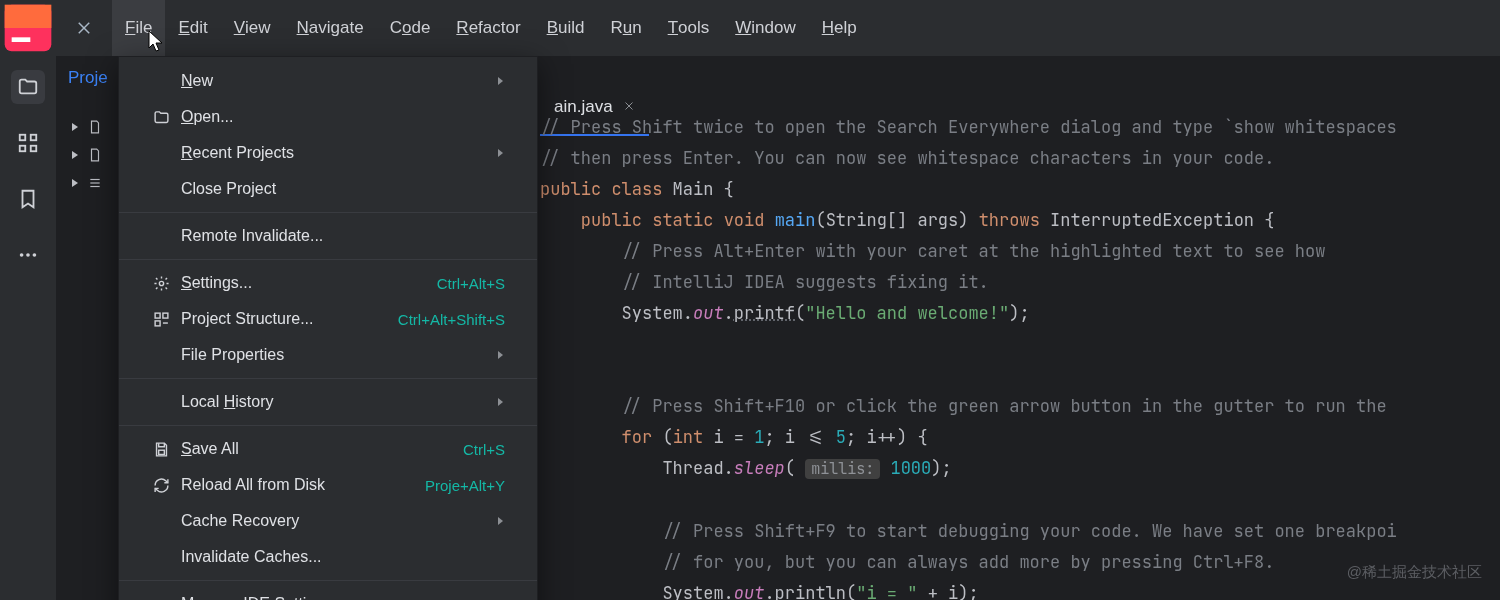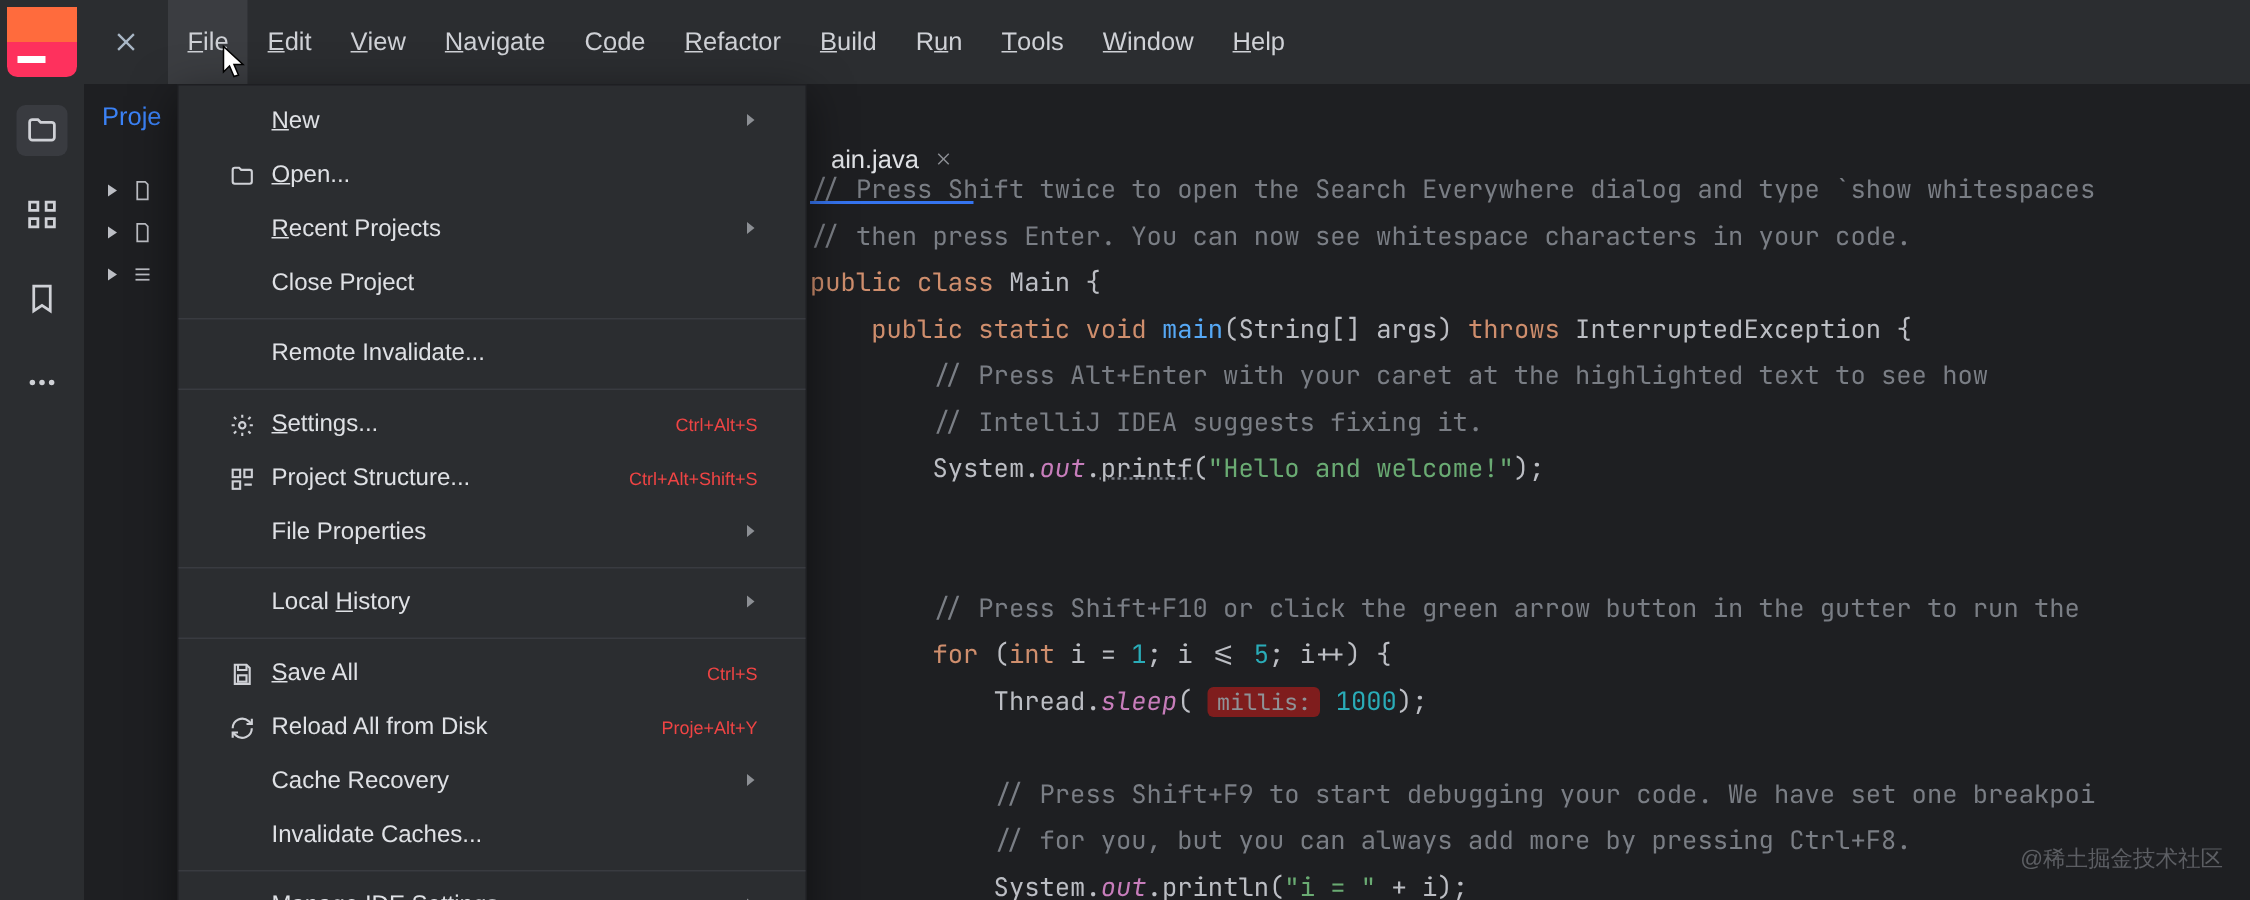--- a/index.html
+++ b/index.html
@@ -83,21 +83,21 @@
     white-space: pre;
     color:#bcbec4;
   }
   .editor .cmt { color:#7a7e85; }
   .editor .kw { color:#cf8e6d; }
   .editor .fn { color:#56a8f5; }
   .editor .st { color:#6aab73; }
   .editor .num { color:#2aacb8; }
   .editor .field { color:#c77dbb; font-style:italic; }
   .editor .underl { text-decoration: underline dotted #7a7e85; }
-  .editor .hint { background:#7f1d1d; color:#8f9297; border-radius:4px; padding:0 6px; font-size:15px;}
+  .editor .hint { background:#404040; color:#8f9297; border-radius:4px; padding:0 6px; font-size:15px;}
   .editor .gut { position:absolute; left:-12px; color:#5f6265; }
 
   
   .dropdown {
     position:absolute;
     left:118px; top:56px;
     width: 420px;
     background:#2b2d30;
     border:1px solid #1e1f22;
     box-shadow: 0 8px 30px rgba(0,0,0,0.5);
@@ -110,21 +110,21 @@
     height: 36px;
     padding: 0 32px;
     color:#dfe1e5;
     font-size:16px;
     gap: 10px;
   }
   .dd-item .icon { width:20px; display:flex; align-items:center; justify-content:center; color:#cfd1d6;}
   .dd-item .icon svg { width:17px; height:17px; }
   .dd-item .label { flex:1; }
   .dd-item .label .hotkey { text-decoration: underline; }
-  .dd-item .shortcut { color:#ef4444; font-size:12px; }
+  .dd-item .shortcut { color:#14b8a6; font-size:15px; }
   .dd-item .chev { color:#8c8f94; }
   .dd-sep { height:1px; background:#393b40; margin:5px 0; }
 
   .cursor {
     position:absolute; left:148px; top:30px; z-index:50;
     font-size:20px; color:#fff;
   }
 
   .watermark {
     position:absolute; right:18px; bottom:18px;

